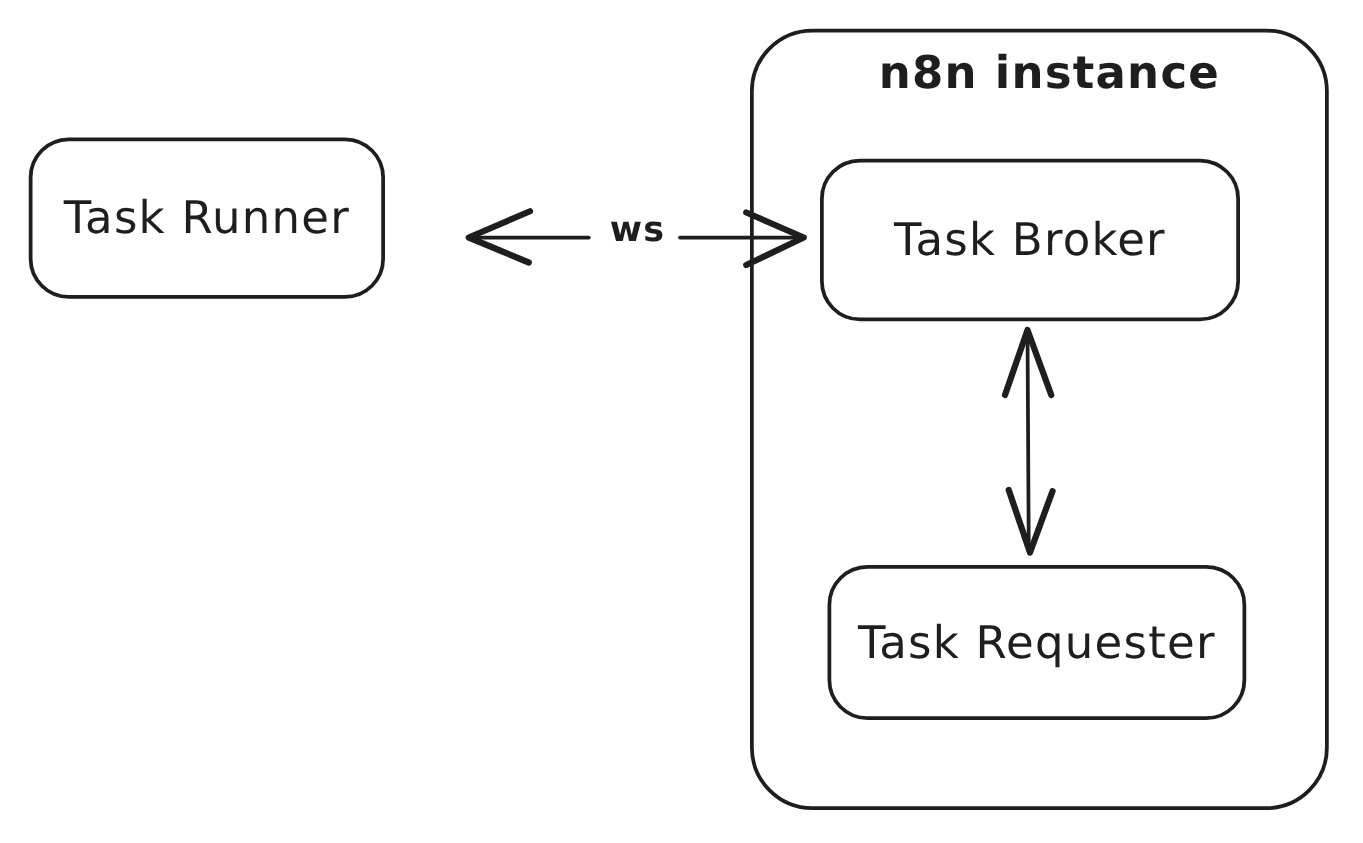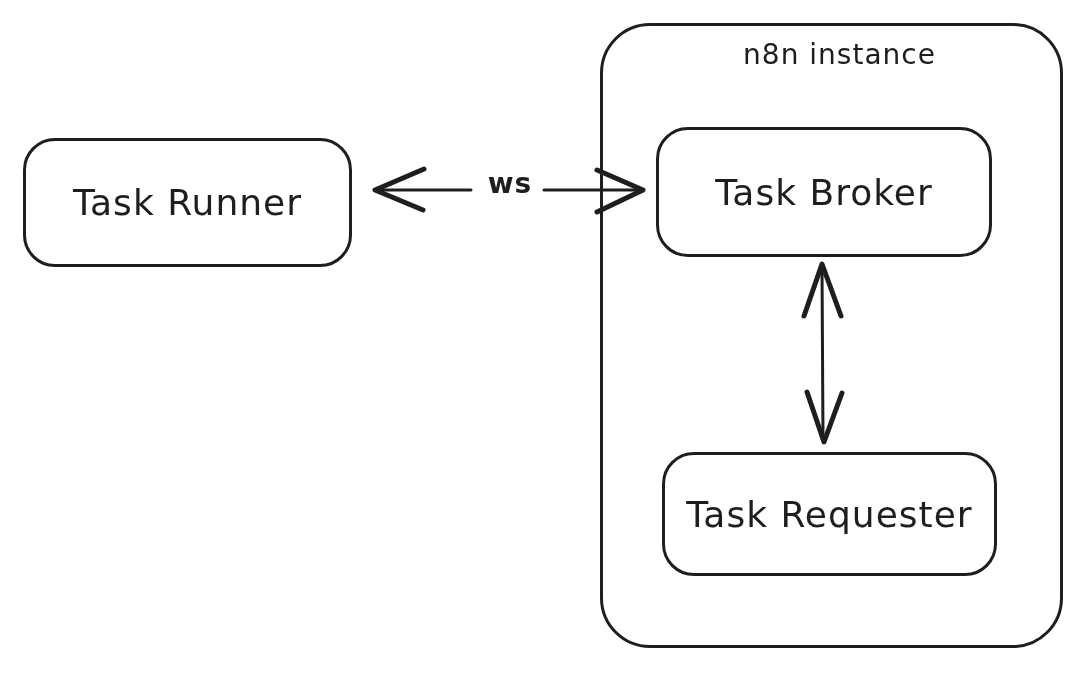--- a/index.html
+++ b/index.html
@@ -25,41 +25,41 @@
     align-items: center;
     justify-content: center;
     box-sizing: border-box;
   }
   .node-label {
     font-size: 36px;
     font-weight: 500;
     letter-spacing: 1px;
     white-space: nowrap;
   }
-  .node-task-runner   { left: 23px;  top: 138px; width: 329px; height: 129px; }
+  .node-task-runner   { left: 23px;  top: 110px; width: 285px; height: 129px; }
   .node-task-broker   { left: 656px; top: 127px; width: 336px; height: 130px; z-index: 3; }
   .node-task-requester{ left: 662px; top: 452px; width: 335px; height: 124px; z-index: 3; }
 
   .group {
     position: absolute;
     left: 600px; top: 23px;
     width: 463px; height: 625px;
     border: 3.5px solid var(--stroke, #1e1e1e);
     border-radius: 50px;
     box-sizing: border-box;
     background: #ffffff;
     z-index: 1;
   }
   .group-title {
     position: absolute;
     left: 16px; right: 0;
     top: 12px;
     text-align: center;
-    font-size: 28px;
-    font-weight: 400;
+    font-size: 36px;
+    font-weight: 700;
     letter-spacing: 1px;
   }
   .edges-layer {
     position: absolute;
     left: 0; top: 0;
     width: 1090px; height: 674px;
     z-index: 2;
     pointer-events: none;
   }
   .edges-layer path {

